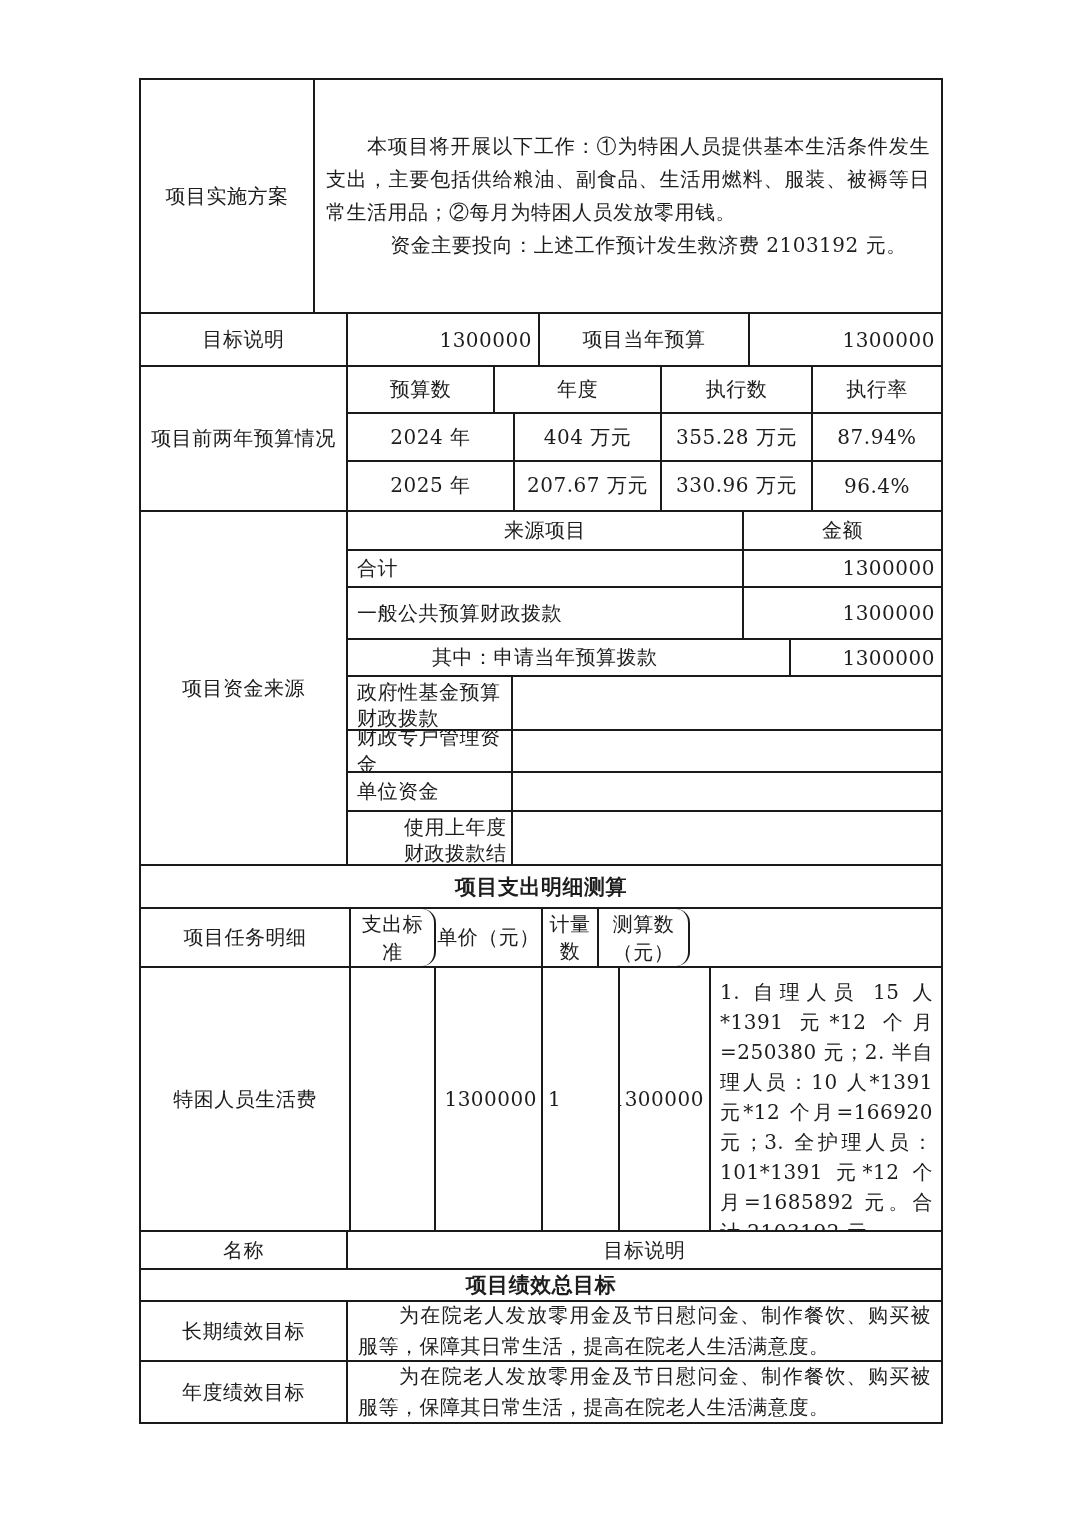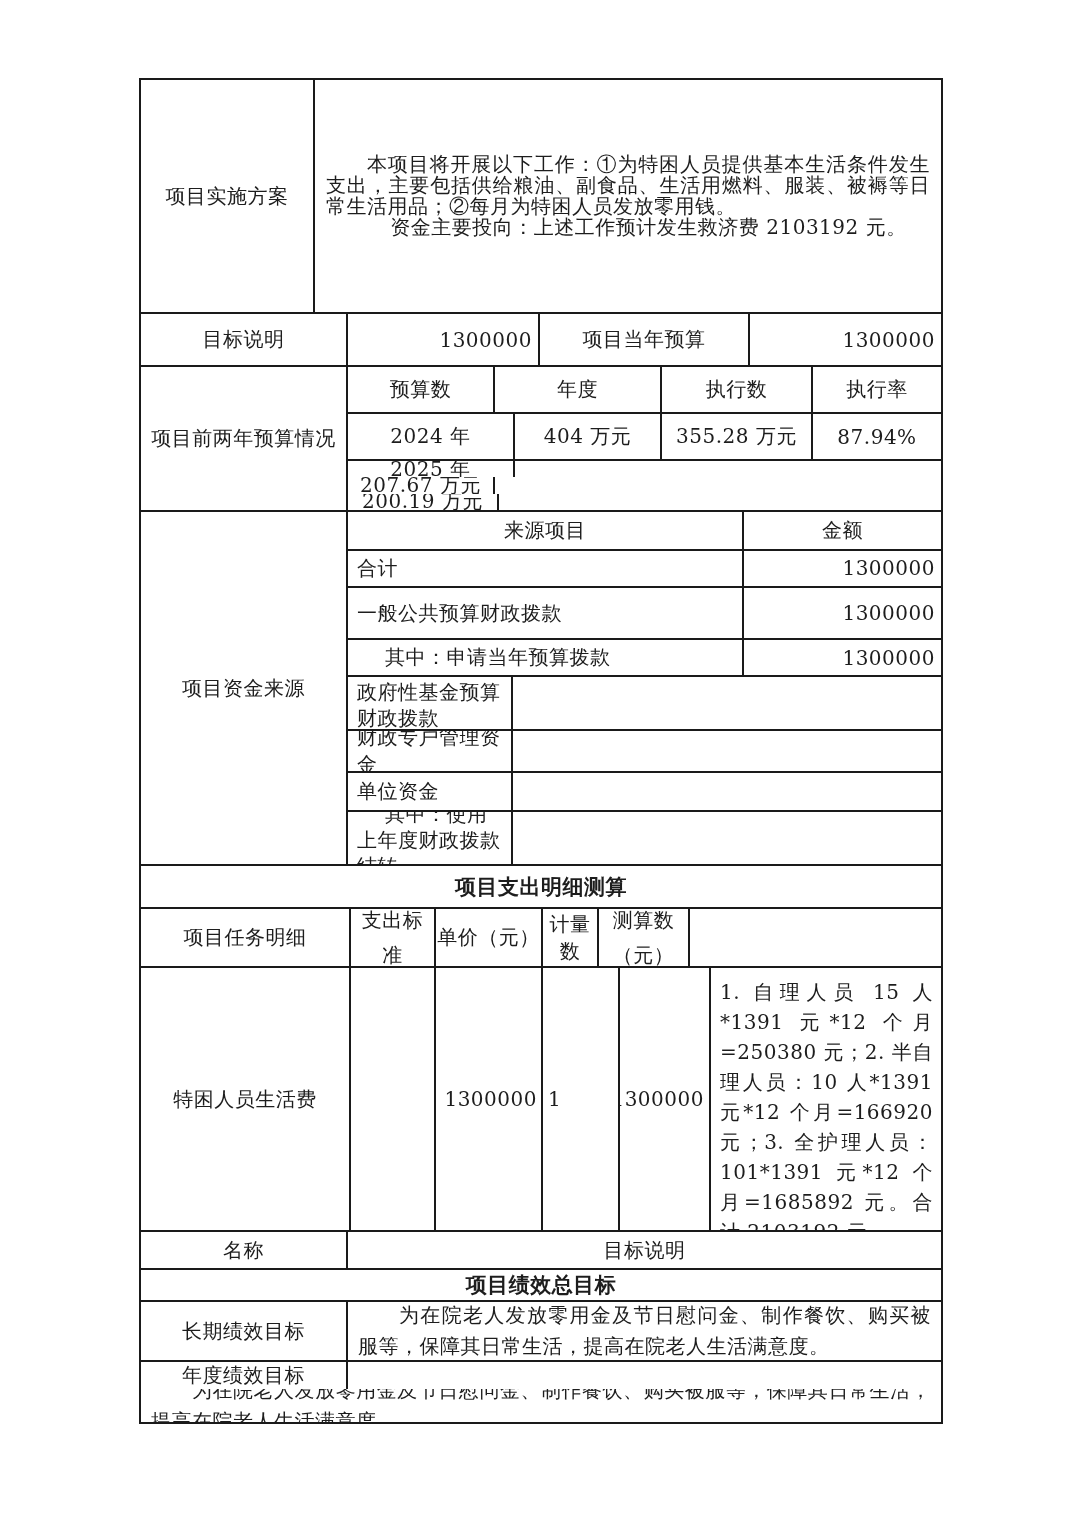--- a/index.html
+++ b/index.html
@@ -21,21 +21,21 @@
     left: 139px;
     top: 78px;
     width: 800px;
     border: 2px solid #1a1a1a;
   }
   .trow {
     display: flex;
     box-sizing: border-box;
     border-bottom: 2px solid #1a1a1a;
   }
-  .trow.nb { border-bottom: none; flex-direction: column; }
+  .trow.nb { border-bottom: none; }
   .cell {
     box-sizing: border-box;
     border-right: 2px solid #1a1a1a;
     display: flex;
     align-items: center;
     overflow: hidden;
   }
   .cell.lastc { border-right: none; }
   .hc { justify-content: center; text-align: center; }
   .leftpad { padding-left: 9px; }
@@ -44,35 +44,35 @@
   .vstack {
     display: flex;
     flex-direction: column;
     justify-content: center;
     padding: 0 11px;
   }
   p.para {
     margin: 0;
     text-indent: 2.05em;
     text-align: justify;
-    line-height: 21px;
+    line-height: 33px;
   }
   .bold { font-weight: bold; font-size: 21px; }
-  .wrapcell { line-height: 35px; padding: 0 2px; }
+  .wrapcell { line-height: 28px; padding: 0 2px; border-radius: 14px; }
   .basis {
     display: block;
     padding: 9px 8px 0 9px;
     text-align: justify;
     line-height: 30px;
   }
   .desc {
     padding: 0 10px;
   }
   .desc p.para { line-height: 31px; }
-  .indent1 { text-indent: 1.4em; }
+  .indent1 { text-indent: 1.4em; margin-left: 47px; }
   .wraplabel {
     display: block;
     padding: 4px 4px 0 9px;
     line-height: 26px;
     align-self: center;
   }
 </style>
 </head>
 <body>
 
@@ -104,21 +104,21 @@
       </div>
       <div class="trow" style="height:48px">
         <div class="cell hc" style="width:167px">2024 年</div>
         <div class="cell hc" style="width:147px">404 万元</div>
         <div class="cell hc" style="width:151px">355.28 万元</div>
         <div class="cell hc lastc" style="flex:1">87.94%</div>
       </div>
       <div class="trow nb" style="height:49px">
         <div class="cell hc" style="width:167px">2025 年</div>
         <div class="cell hc" style="width:147px">207.67 万元</div>
-        <div class="cell hc" style="width:151px">200.19 万元</div>
+        <div class="cell hc" style="width:151px">330.96 万元</div>
         <div class="cell hc lastc" style="flex:1">96.4%</div>
       </div>
     </div>
   </div>
 
   <div class="trow" style="height:354px">
     <div class="cell hc" style="width:207px">项目资金来源</div>
     <div class="stack">
       <div class="trow" style="height:42px">
         <div class="cell hc" style="width:396px">来源项目</div>

